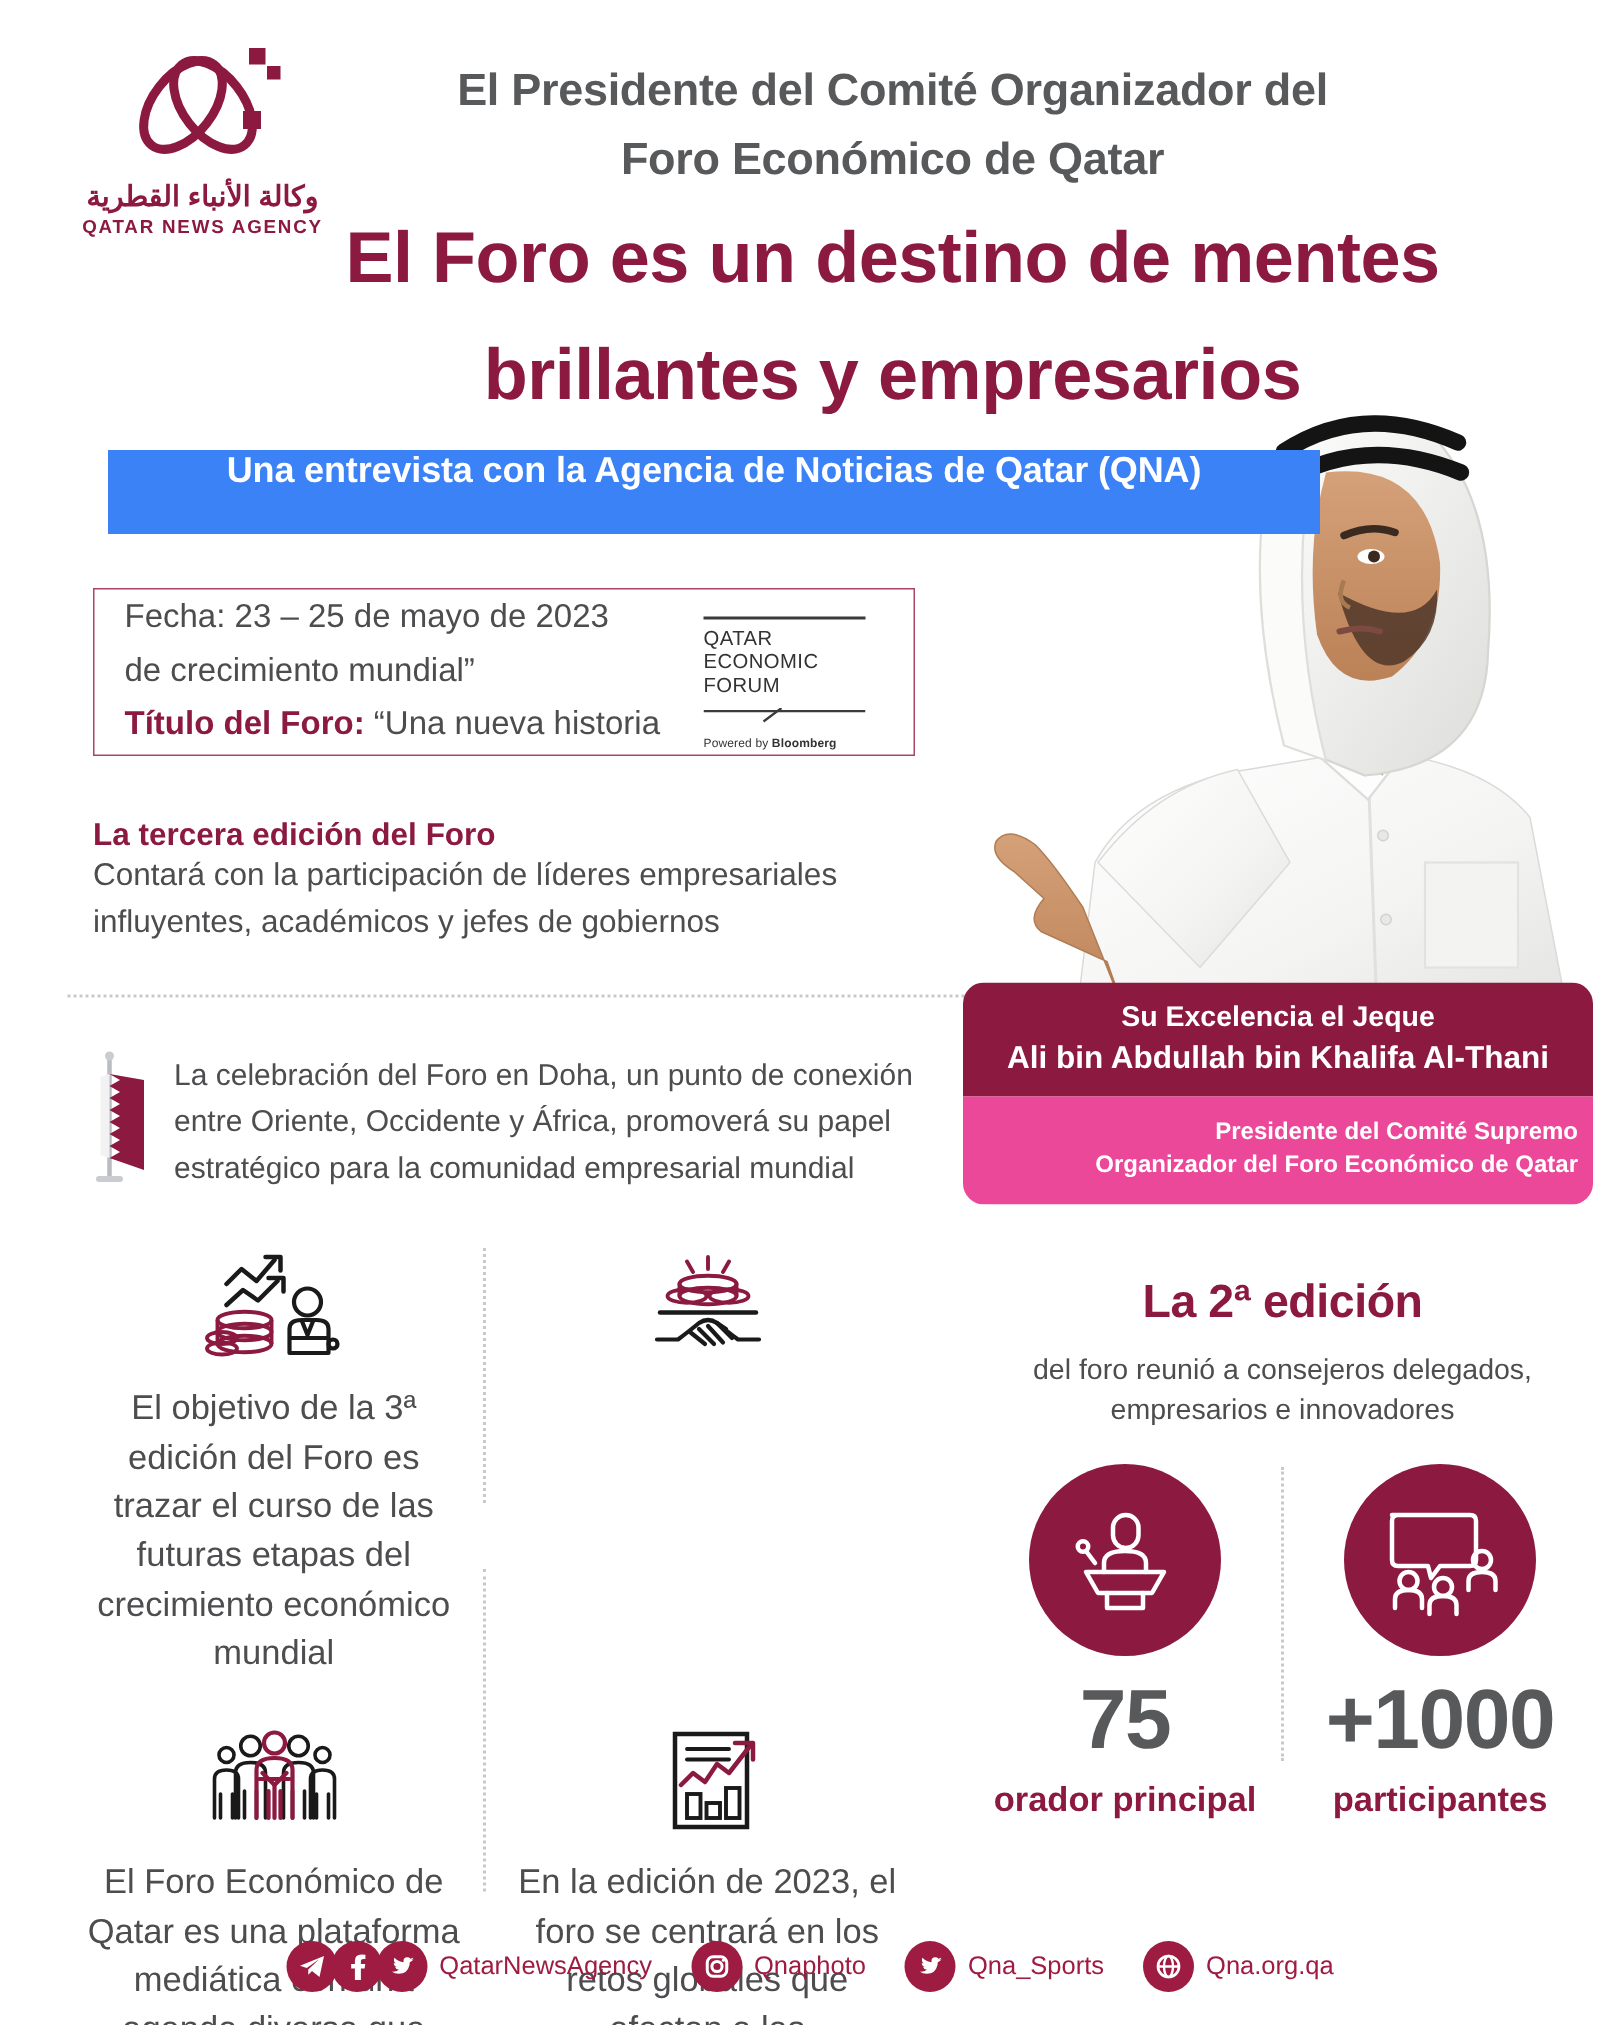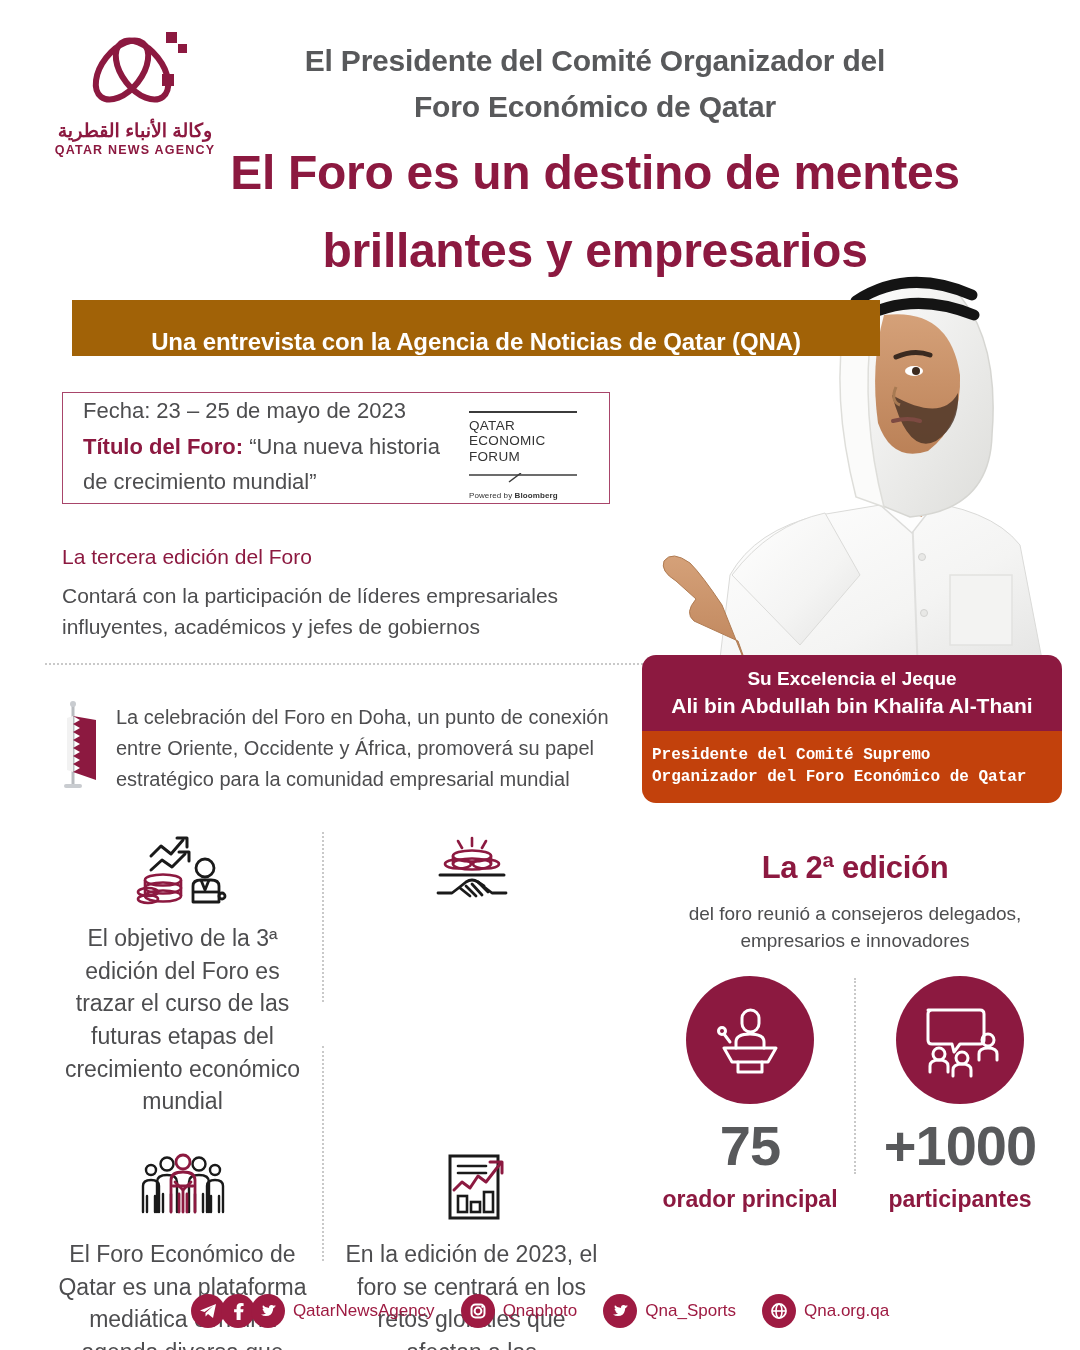--- a/index.html
+++ b/index.html
@@ -68,23 +68,23 @@
     letter-spacing: -0.3px;
   }
 
   
   .banner {
     position: absolute;
     left: 72px;
     top: 300px;
     width: 808px;
     height: 56px;
-    background: #a16207;
+    background: #3b82f6;
     display: flex;
-    align-items: flex-end;
+    align-items: flex-start;
     justify-content: center;
     z-index: 4;
   }
   .banner-text {
     color: #ffffff;
     font-size: 24px;
     font-weight: bold;
     letter-spacing: -0.1px;
   }
 
@@ -140,23 +140,23 @@
 
   
   .intro {
     position: absolute;
     left: 62px;
     top: 545px;
     width: 590px;
   }
   .intro-title {
     font-size: 21px;
-    font-weight: normal;
+    font-weight: bold;
     color: #8C1940;
-    margin-bottom: 12px;
+    margin-bottom: 0;
   }
   .intro-body {
     font-size: 21px;
     color: #4D4D4F;
     line-height: 1.47;
   }
   .dot-rule {
     position: absolute;
     left: 45px;
     top: 663px;
@@ -202,24 +202,23 @@
     font-weight: bold;
     line-height: 1.3;
   }
   .sp-name {
     color: #ffffff;
     font-size: 21px;
     font-weight: bold;
     line-height: 1.3;
   }
   .speaker-bot {
-    background: #c2410c;
+    background: #ec4899;
     padding: 13px 10px 14px 10px;
-    text-align: left;
-    font-family: Liberation Mono, monospace;
+    text-align: right;
   }
   .sp-role {
     color: #ffffff;
     font-size: 16px;
     font-weight: bold;
     line-height: 1.4;
   }
 
   
   .cards {
@@ -440,25 +439,25 @@
     </g>
   </svg>
 </div>
 
 <div class="banner">
   <span class="banner-text">Una entrevista con la Agencia de Noticias de Qatar (QNA)</span>
 </div>
 
 <div class="datebox">
   <div class="date-line">Fecha: 23 – 25 de mayo de 2023</div>
+  <div class="date-line">de crecimiento mundial”</div>
   <div class="date-line">
     <span class="lbl">Título del Foro:</span>
     <span>“Una nueva historia</span>
   </div>
-  <div class="date-line">de crecimiento mundial”</div>
 
   <div class="qef-logo">
     <div class="qef-rule"></div>
     <div class="qef-name">
       <div>QATAR</div>
       <div>ECONOMIC</div>
       <div>FORUM</div>
     </div>
     <svg width="108" height="10">
       <line x1="0" y1="2" x2="108" y2="2" stroke="#3b3b3b" stroke-width="1.5"></line>

